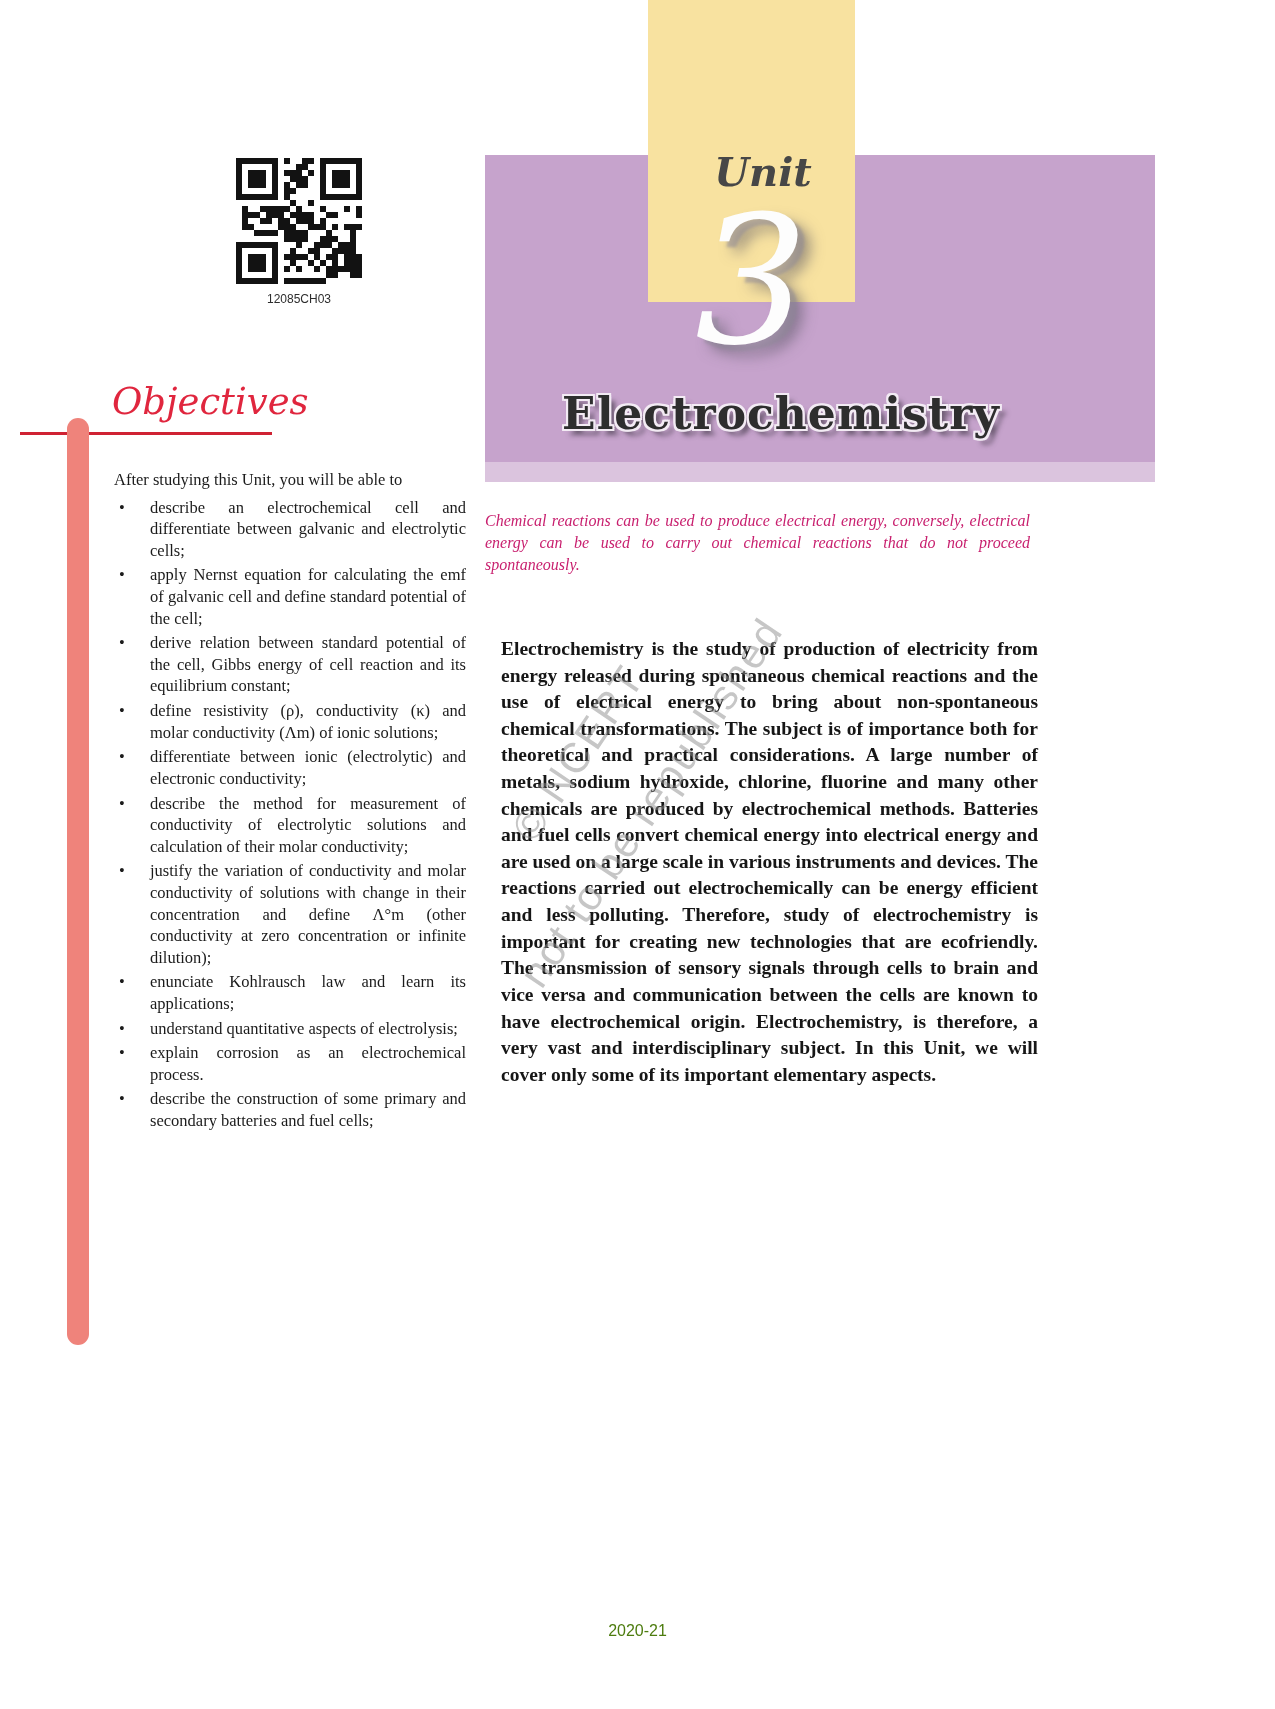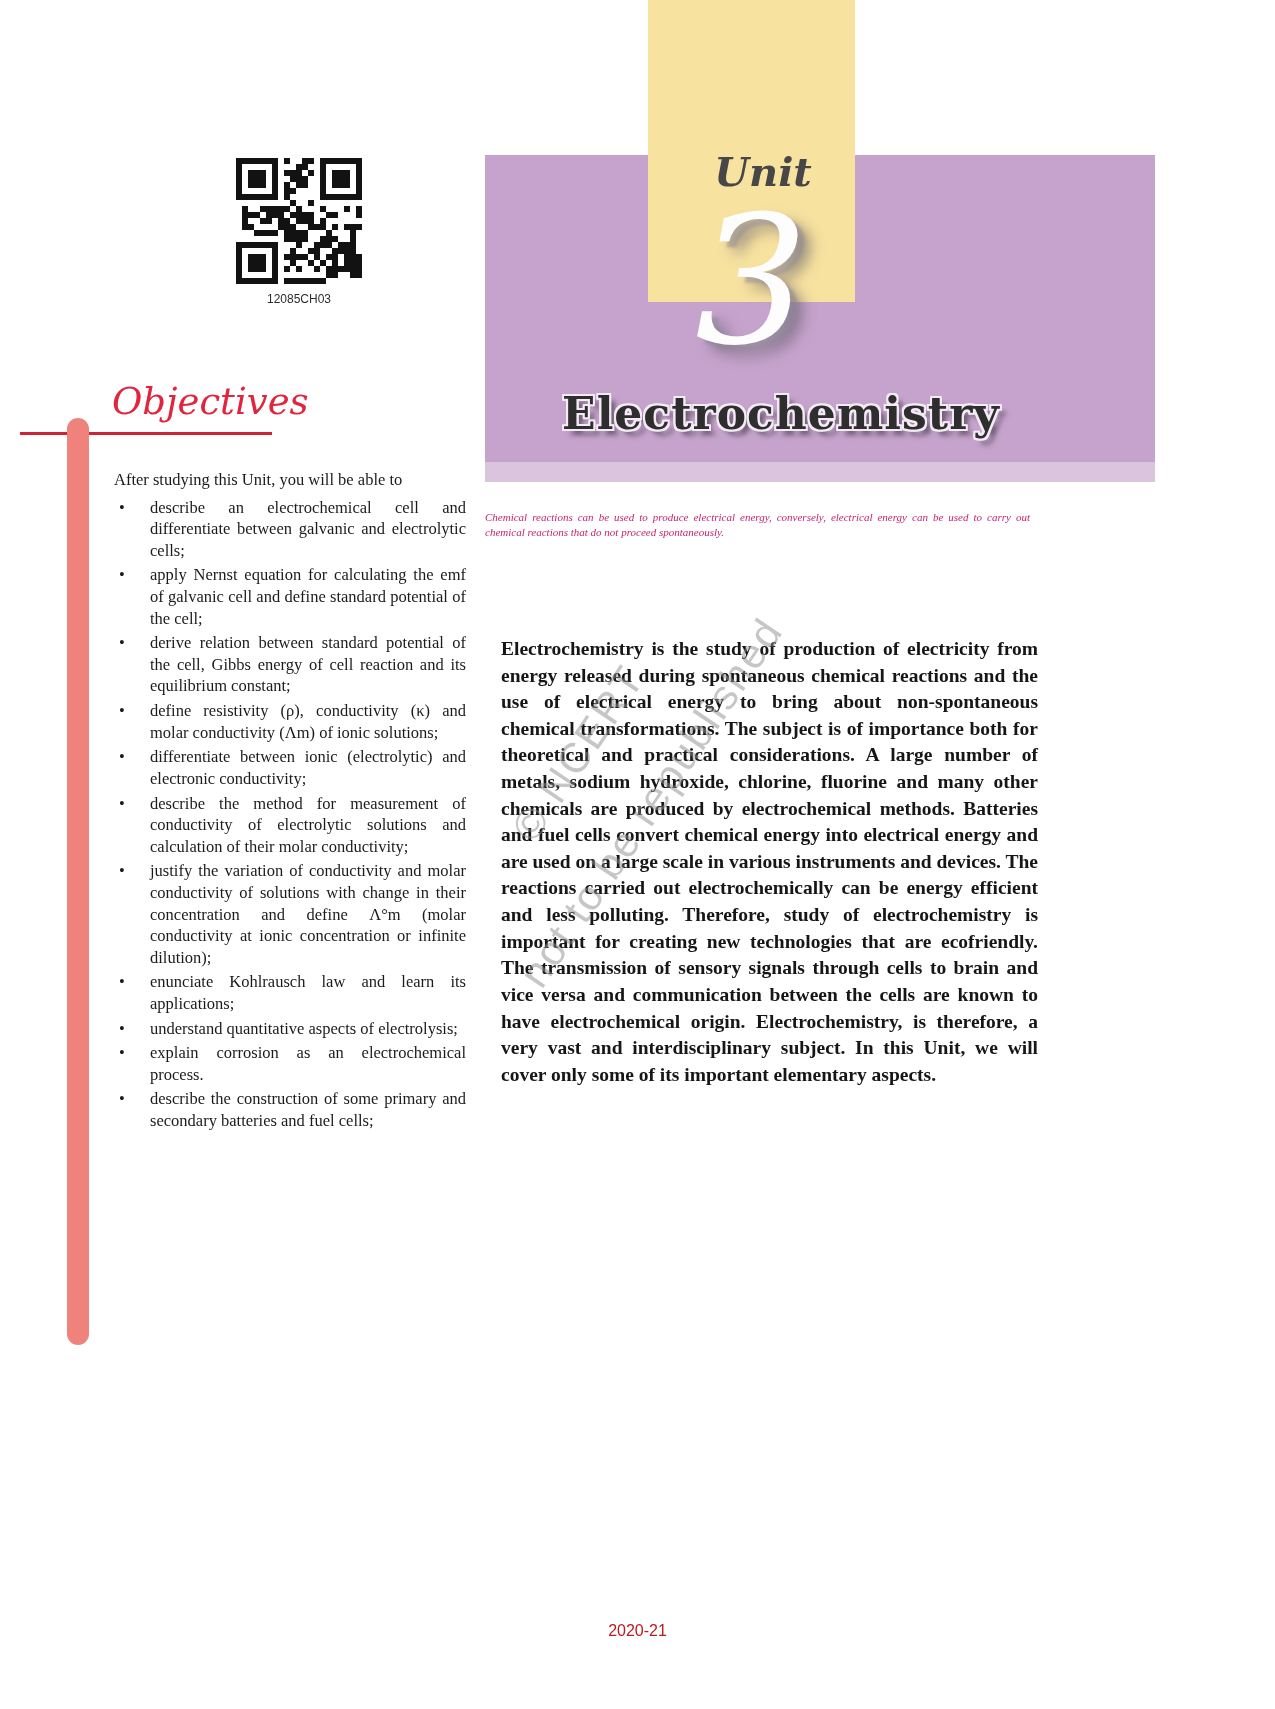--- a/index.html
+++ b/index.html
@@ -99,21 +99,21 @@
   }
   .objectives-list li::before {
     content: "\2022";
     position: absolute; left: 5px; top: 0;
   }
 
   
   .quote {
     position: absolute; left: 485px; top: 510px; width: 545px; margin: 0;
     font-style: italic;
-    font-size: 11px; line-height: 1.38;
+    font-size: 16px; line-height: 1.38;
     text-align: justify;
     color: var(--quote_magenta, #c81f6e);
   }
   .body-text {
     position: absolute; left: 485px; top: 620px; width: 537px; margin: 16px;
     font-size: 19.5px; line-height: 1.365;
     text-align: justify;
     color: #161616;
     font-weight: bold;
   }
@@ -131,21 +131,21 @@
     opacity: 0.5;
     line-height: 2.1;
     pointer-events: none;
   }
 
   
   .footer {
     position: absolute; left: 0; top: 1622px; width: 1275px;
     text-align: center;
     font-family: "Liberation Sans", sans-serif;
-    font-size: 16px; color: #b91c1c;
+    font-size: 16px; color: #4d7c0f;
   }
 </style>
 </head>
 <body>
 
 <div class="page">
 
   <div class="purple-box"></div>
   <div class="purple-strip"></div>
   <div class="yellow-box"></div>
@@ -307,21 +307,21 @@
   <h2 class="objectives-heading">Objectives</h2>
   <div class="objectives-col">
     <p class="objectives-intro">After studying this Unit, you will be able to</p>
     <ul class="objectives-list">
         <li>describe an electrochemical cell and differentiate between galvanic and electrolytic cells;</li>
         <li>apply Nernst equation for calculating the emf of galvanic cell and define standard potential of the cell;</li>
         <li>derive relation between standard potential of the cell, Gibbs energy of cell reaction and its equilibrium constant;</li>
         <li>define resistivity (ρ), conductivity (κ) and molar conductivity (Λm) of ionic solutions;</li>
         <li>differentiate between ionic (electrolytic) and electronic conductivity;</li>
         <li>describe the method for measurement of conductivity of electrolytic solutions and calculation of their molar conductivity;</li>
-        <li>justify the variation of conductivity and molar conductivity of solutions with change in their concentration and define Λ°m (molar conductivity at ionic concentration or infinite dilution);</li>
+        <li>justify the variation of conductivity and molar conductivity of solutions with change in their concentration and define Λ°m (other conductivity at zero concentration or infinite dilution);</li>
         <li>enunciate Kohlrausch law and learn its applications;</li>
         <li>understand quantitative aspects of electrolysis;</li>
         <li>explain corrosion as an electrochemical process.</li>
         <li>describe the construction of some primary and secondary batteries and fuel cells;</li>
       </ul>
   </div>
 
   <p class="quote">Chemical reactions can be used to produce electrical energy, conversely, electrical energy can be used to carry out chemical reactions that do not proceed spontaneously.</p>
   <p class="body-text">Electrochemistry is the study of production of electricity from energy released during spontaneous chemical reactions and the use of electrical energy to bring about non-spontaneous chemical transformations. The subject is of importance both for theoretical and practical considerations. A large number of metals, sodium hydroxide, chlorine, fluorine and many other chemicals are produced by electrochemical methods. Batteries and fuel cells convert chemical energy into electrical energy and are used on a large scale in various instruments and devices. The reactions carried out electrochemically can be energy efficient and less polluting. Therefore, study of electrochemistry is important for creating new technologies that are ecofriendly. The transmission of sensory signals through cells to brain and vice versa and communication between the cells are known to have electrochemical origin. Electrochemistry, is therefore, a very vast and interdisciplinary subject. In this Unit, we will cover only some of its important elementary aspects.</p>
 

